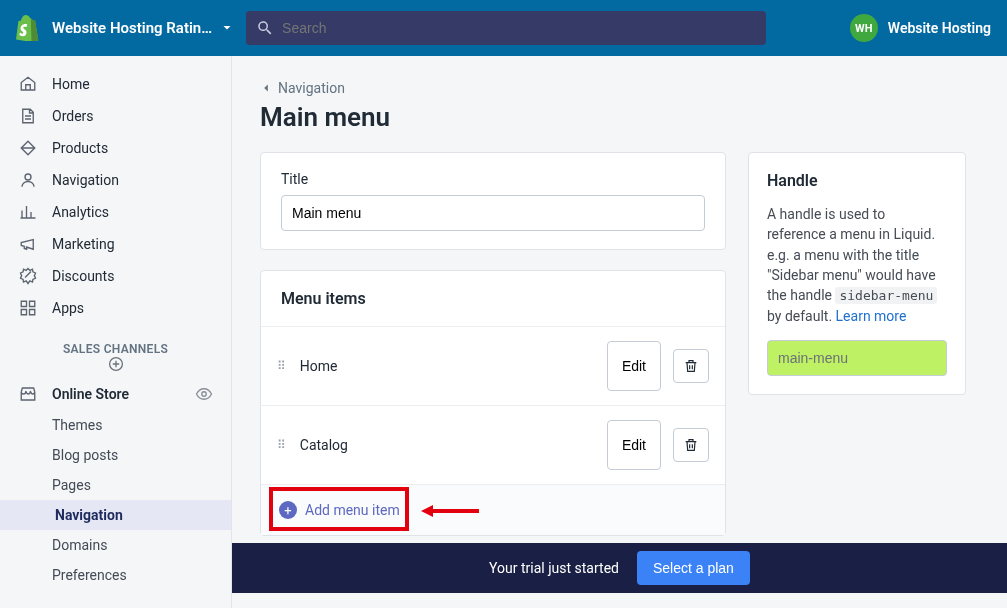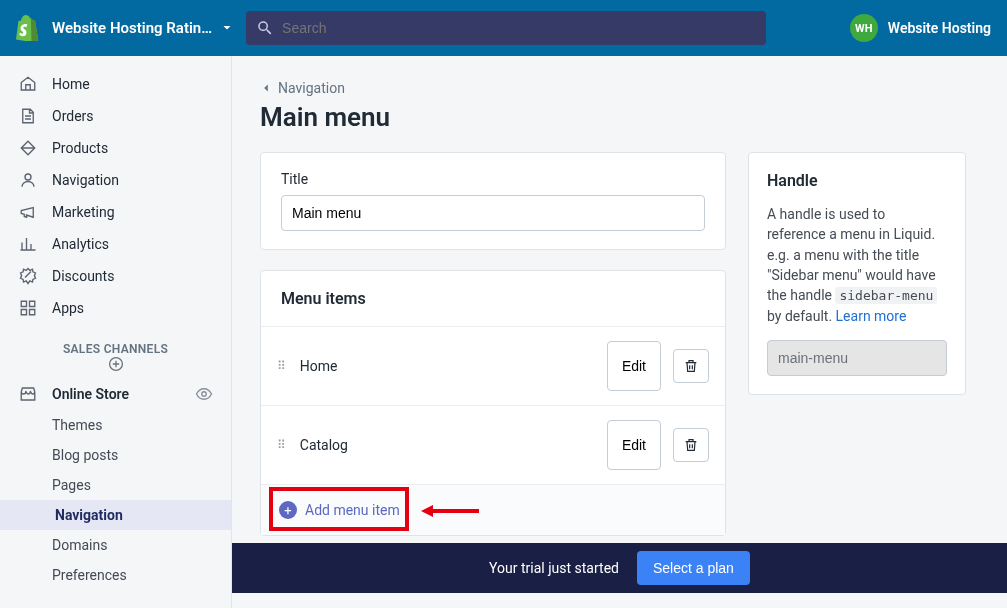--- a/index.html
+++ b/index.html
@@ -31,21 +31,21 @@
   .main { flex:1; position:relative; overflow:auto; padding: 24px 28px 70px 28px;}
   .breadcrumb { display:flex; align-items:center; gap:6px; color:#637381; font-size:14px; cursor:pointer; margin-bottom: 4px;}
   h1.page-title { font-size: 26px; font-weight:600; margin: 6px 0 20px 0;}
   .cols { display:flex; gap: 22px; align-items:flex-start;}
   .card { background:#fff; border:1px solid #dfe3e8; border-radius:4px;}
   .left-col { flex: 0 0 466px; display:flex; flex-direction:column; gap:20px;}
   .right-col { flex: 0 0 218px;}
   .card-pad { padding: 18px 20px;}
   .field-label { font-size:14px; color:#212b36; margin-bottom:8px; display:block;}
   .text-input { width:100%; height:36px; border:1px solid #c4cdd5; border-radius:4px; padding: 0 10px; font-size:14px;}
-  .text-input:disabled, .text-input.readonly { background:#e5e5e5; color:#6b7177;}
+  .text-input:disabled, .text-input.readonly { background:#bef264; color:#6b7177;}
   .menu-card .head { padding: 18px 20px; font-size:16px; font-weight:600; border-bottom:1px solid #ebedf0;}
   .menu-row { display:flex; align-items:center; padding: 14px 16px; border-bottom:1px solid #ebedf0; gap: 12px;}
   .drag { color:#98a0aa; cursor:grab; font-size:12px; letter-spacing:2px;}
   .menu-row .name { flex:1;}
   .btn-outline { background:#fff; border:1px solid #c4cdd5; border-radius:4px; height:50px; padding:0 14px; font-size:14px; cursor:pointer;}
   .icon-btn { background:#fff; border:1px solid #c4cdd5; border-radius:4px; width:36px; height:34px; display:flex; align-items:center; justify-content:center; cursor:pointer;}
   .add-row { padding: 16px 18px; display:flex; align-items:center; gap:8px; color:#5c68c1; cursor:pointer; background:#fafbfc;}
   .add-circle { width:18px; height:18px; border-radius:50%; background:#5c68c1; color:#fff; display:flex; align-items:center; justify-content:center; font-size:13px; line-height:1;}
   .highlight-box { position:absolute; border:4px solid #e3000f; pointer-events:none;}
   .arrow-svg { position:absolute; pointer-events:none;}
@@ -126,32 +126,32 @@
             <svg width="18" height="18" viewBox="0 0 24 24">
               <circle cx="12" cy="8" r="4" fill="none" stroke="#5c6470" stroke-width="1.8"></circle>
               <path fill="none" stroke="#5c6470" stroke-width="1.8" d="M4 21c0-4 3.5-7 8-7s8 3 8 7"></path>
             </svg>
           </span>
           <span>Navigation</span>
         </div>
         <div class="nav-item">
           <span class="ico">
             <svg width="18" height="18" viewBox="0 0 24 24">
+              <path fill="none" stroke="#5c6470" stroke-width="1.8" d="M4 20V10 M10 20V4 M16 20v-8 M22 20H2"></path>
+            </svg>
+          </span>
+          <span>Analytics</span>
+        </div>
+        <div class="nav-item">
+          <span class="ico">
+            <svg width="18" height="18" viewBox="0 0 24 24">
               <path fill="none" stroke="#5c6470" stroke-width="1.8" d="M3 10v4l4 1v3l3 1v-3l9 3V6z"></path>
             </svg>
           </span>
           <span>Marketing</span>
-        </div>
-        <div class="nav-item">
-          <span class="ico">
-            <svg width="18" height="18" viewBox="0 0 24 24">
-              <path fill="none" stroke="#5c6470" stroke-width="1.8" d="M4 20V10 M10 20V4 M16 20v-8 M22 20H2"></path>
-            </svg>
-          </span>
-          <span>Analytics</span>
         </div>
         <div class="nav-item">
           <span class="ico">
             <svg width="18" height="18" viewBox="0 0 24 24">
               <path fill="none" stroke="#5c6470" stroke-width="1.8" d="M12 2l2.5 2.5L18 3l.5 3.5L22 8l-1.5 3.5L22 15l-3.5 1.5L18 20l-3.5-1.5L12 22l-2.5-3.5L6 20l-.5-3.5L2 15l1.5-3.5L2 8l3.5-1.5L6 3l3.5 1.5z M8 14l8-8"></path>
             </svg>
           </span>
           <span>Discounts</span>
         </div>
         <div class="nav-item">

